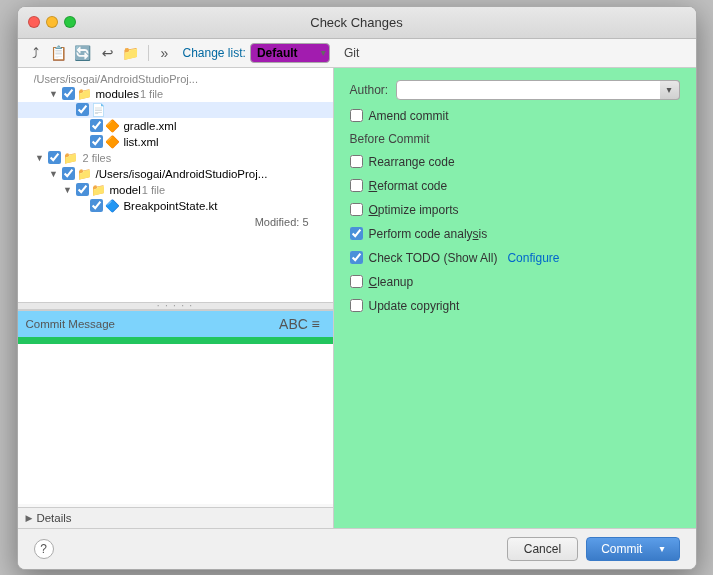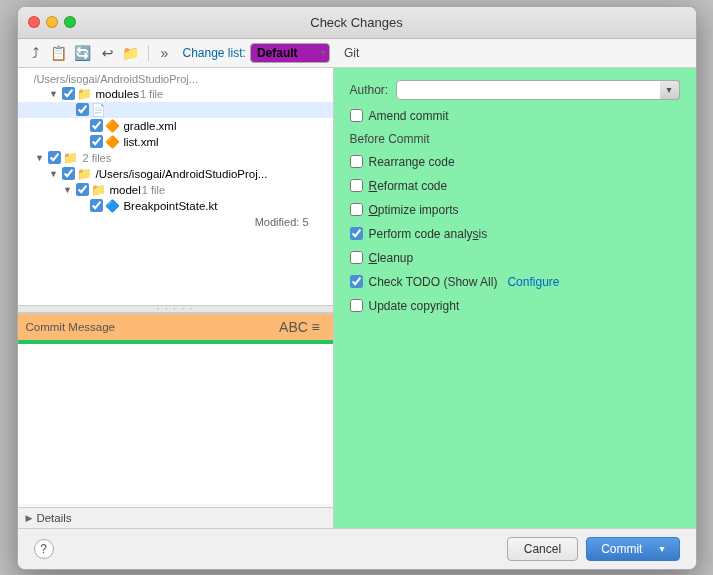--- a/index.html
+++ b/index.html
@@ -185,22 +185,22 @@
       letter-spacing: 1px;
     }
     .commit-msg-section {
       border-top: 1px solid #ccc;
       background: #f8f8f8;
     }
     .commit-msg-header {
       display: flex;
       align-items: center;
       padding: 4px 8px;
-      background: #fdba74;
-      border-bottom: 4px solid #22c55e;
+      background: #7dd3fc;
+      border-bottom: 7px solid #22c55e;
     }
     .commit-msg-label {
       font-size: 11.5px;
       color: #555;
     }
     .commit-msg-icons {
       margin-left: auto;
       display: flex;
       gap: 4px;
     }
@@ -520,27 +520,27 @@
       </div>
       <div class="option-row">
         <input type="checkbox" class="option-checkbox" style="">
         <span class="option-label"><u>O</u>ptimize imports</span>
       </div>
       <div class="option-row">
         <input type="checkbox" class="option-checkbox" checked="" style="">
         <span class="option-label">Perform code analy<u>s</u>is</span>
       </div>
       <div class="option-row">
-        <input type="checkbox" class="option-checkbox" style="">
-        <span class="option-label"><u>C</u>leanup</span>
-      </div>
-      <div class="option-row">
         <input type="checkbox" class="option-checkbox" checked="" style="">
         <span class="option-label">Check TODO (Show All)</span>
         <span class="configure-link">Configure</span>
+      </div>
+      <div class="option-row">
+        <input type="checkbox" class="option-checkbox" style="">
+        <span class="option-label"><u>C</u>leanup</span>
       </div>
       <div class="option-row">
         <input type="checkbox" class="option-checkbox" style="">
         <span class="option-label">Update copyright</span>
       </div>
     </div>
   </div>
 
   <div class="footer">
     <div class="help-btn">?</div>

